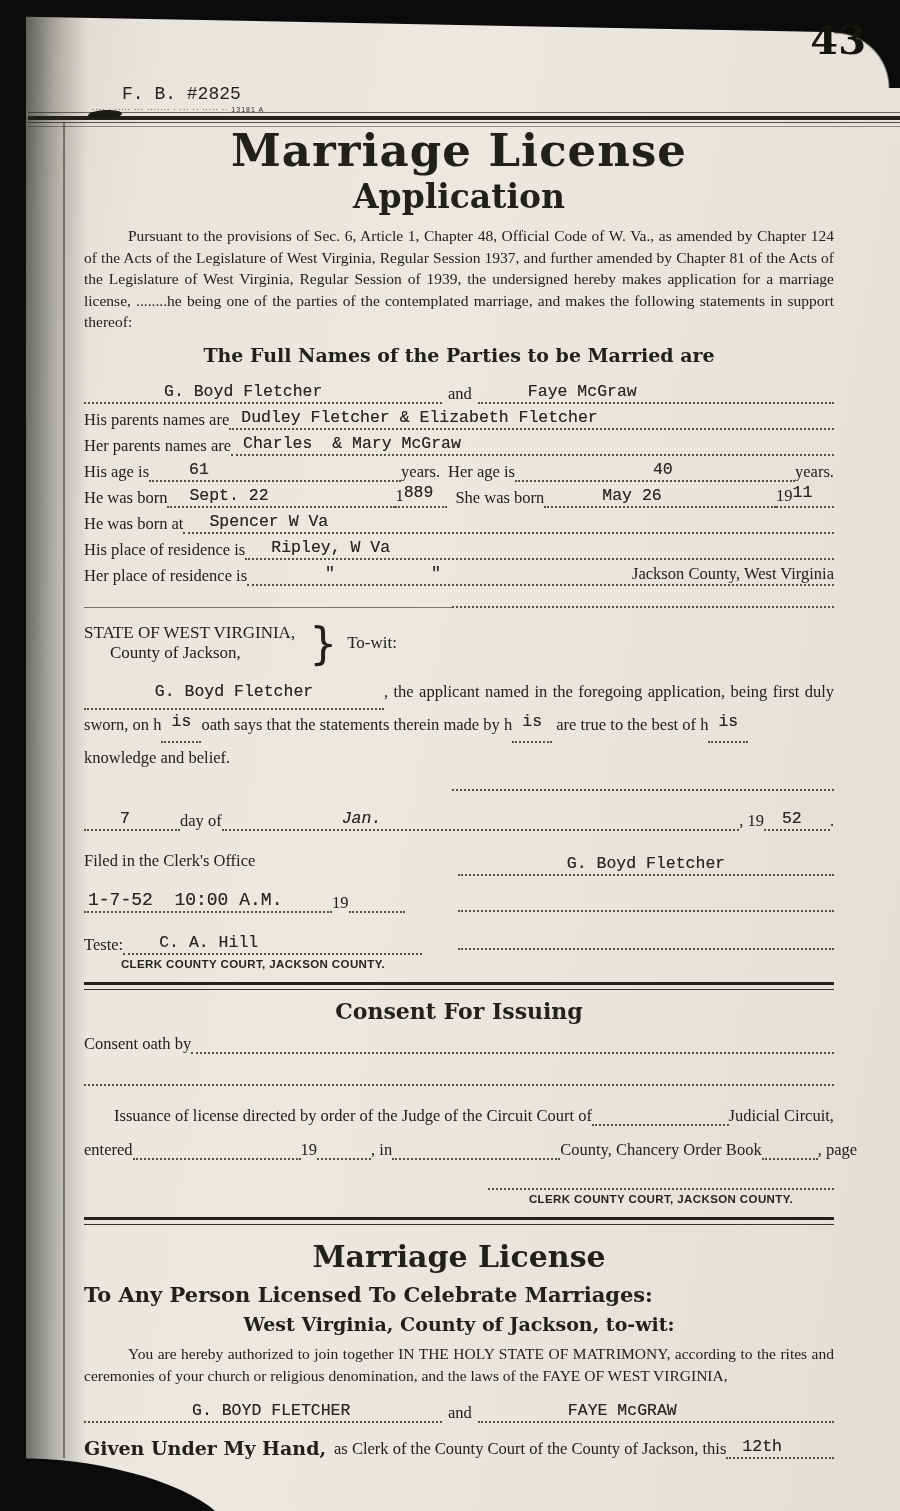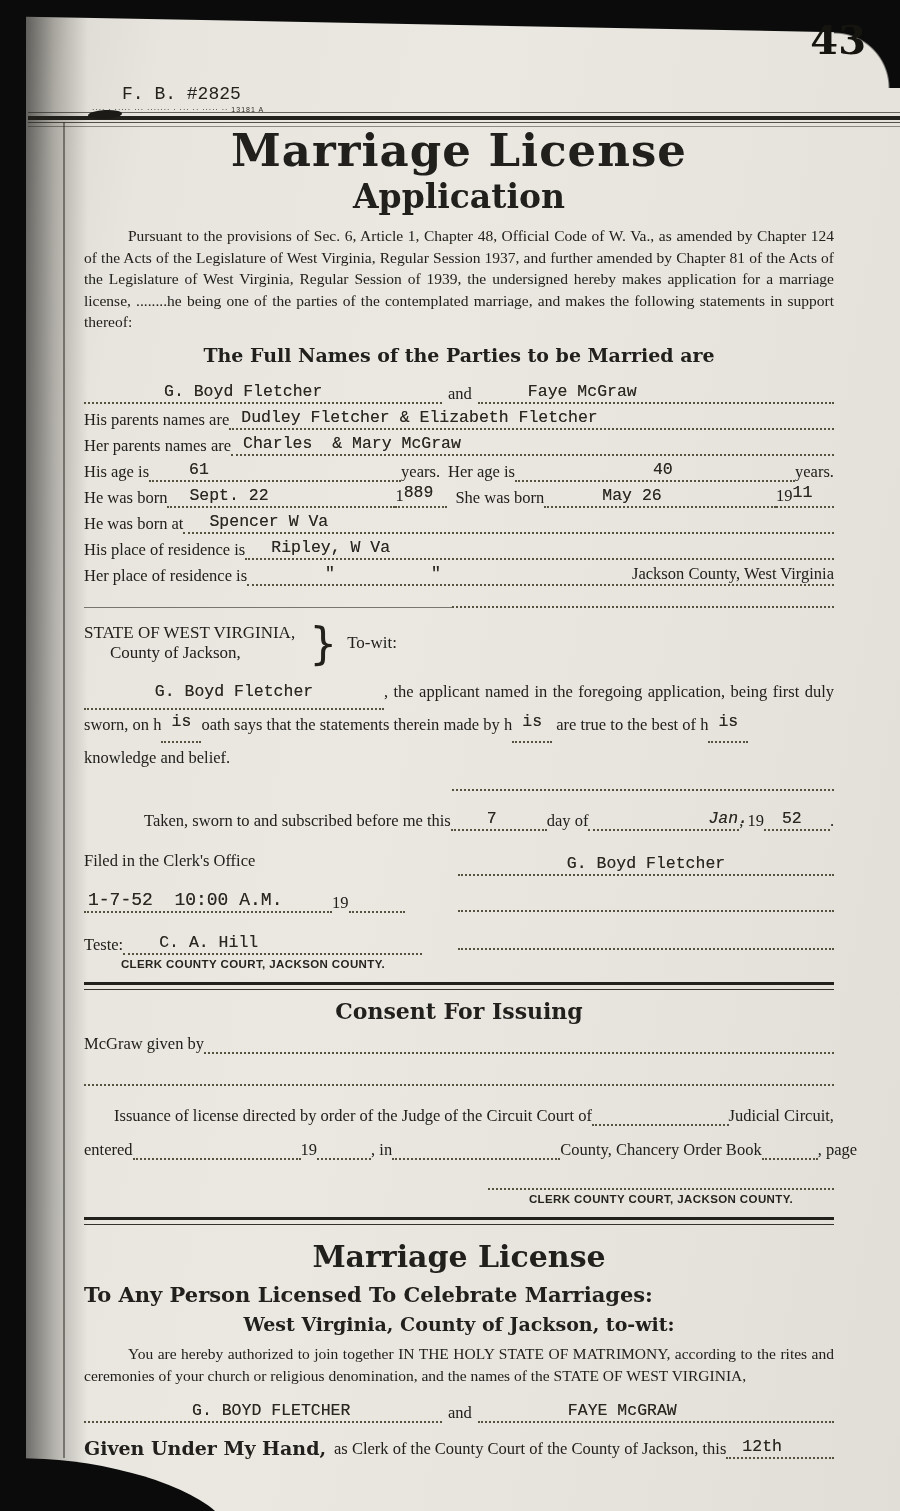--- a/index.html
+++ b/index.html
@@ -216,21 +216,20 @@
       <span>are true to the best of h</span><span class="isfill"><span class="t raised">is</span></span>
       <div>knowledge and belief.</div>
     </div>
 
     <div class="sep-right">
       <div class="sp"></div>
         <div class="s2"></div>
     </div>
 
     <div class="sworn-line">
-      <span class="lbl" style="text-indent:30px;padding-left:30px;">Taken, sworn to and subscribed before me this</span>
       <div class="df" style="flex:0 0 96px;">
         <span class="t" style="margin-left:36px;">7</span>
       </div>
       <span class="lbl">day of</span>
       <div class="df">
         <span class="t" style="margin-left:120px;font-style:italic;">Jan.</span>
       </div>
       <span class="lbl">, 19</span>
       <div class="df" style="flex:0 0 66px;">
         <span class="t" style="margin-left:18px;">52</span>
@@ -262,21 +261,21 @@
         </div>
         <div class="sigline" style="margin-top:32px;height:2px;"></div>
         <div class="sigline" style="margin-top:34px;height:2px;"></div>
       </div>
     </div>
 
     <div class="rule2"></div>
 
     <div class="bl consent-h center">Consent For Issuing</div>
     <div class="frow" style="margin-top:4px;">
-      <span class="lbl">McGraw given by</span>
+      <span class="lbl">Consent oath by</span>
       <div class="df"></div>
     </div>
     <div class="fullline" style="margin-top:6px;"></div>
     <div class="frow" style="margin-top:14px;">
       <span class="lbl" style="padding-left:30px;">Issuance of license directed by order of the Judge of the Circuit Court of</span>
       <div class="df"></div>
       <span class="lbl">Judicial Circuit,</span>
     </div>
     <div class="frow" style="margin-top:8px;">
       <span class="lbl">entered</span>
@@ -295,21 +294,21 @@
         <div class="sigline" style="height:2px;"></div>
         <div class="caption">CLERK COUNTY COURT, JACKSON COUNTY.</div>
       </div>
     </div>
 
     <div class="rule2"></div>
 
     <div class="bl lic-h center">Marriage License</div>
     <div class="bl lic-addr">To Any Person Licensed To Celebrate Marriages:</div>
     <div class="bl lic-sub center">West Virginia, County of Jackson, to-wit:</div>
-    <div class="lic-body">You are hereby authorized to join together IN THE HOLY STATE OF MATRIMONY, according to the rites and ceremonies of your church or religious denomination, and the names of the STATE OF WEST VIRGINIA,</div>
+    <div class="lic-body">You are hereby authorized to join together IN THE HOLY STATE OF MATRIMONY, according to the rites and ceremonies of your church or religious denomination, and the laws of the FAYE OF WEST VIRGINIA,</div>
 
     <div class="frow" style="margin-top:10px;">
       <div class="df" style="flex:0 0 358px;">
         <span class="t" style="margin-left:108px;">G. BOYD FLETCHER</span>
       </div>
       <span class="lbl" style="margin:0 6px;">and</span>
       <div class="df">
         <span class="t" style="margin-left:90px;">FAYE McGRAW</span>
       </div>
     </div>

